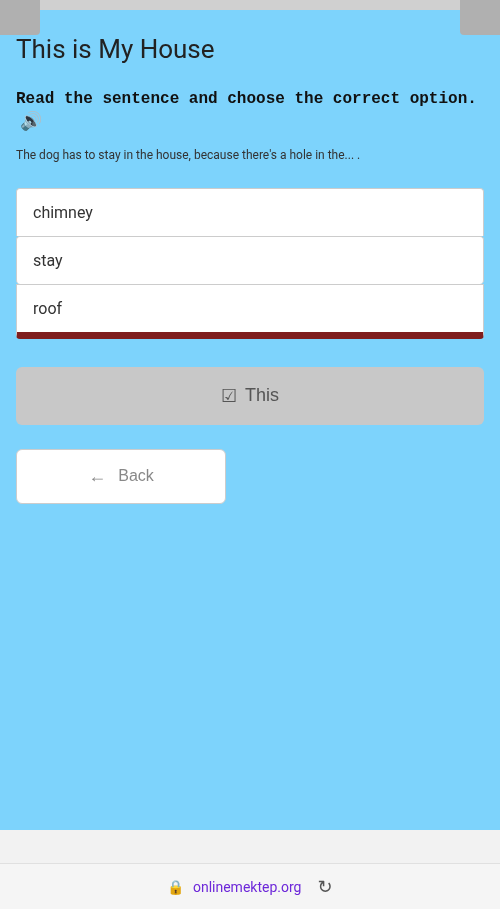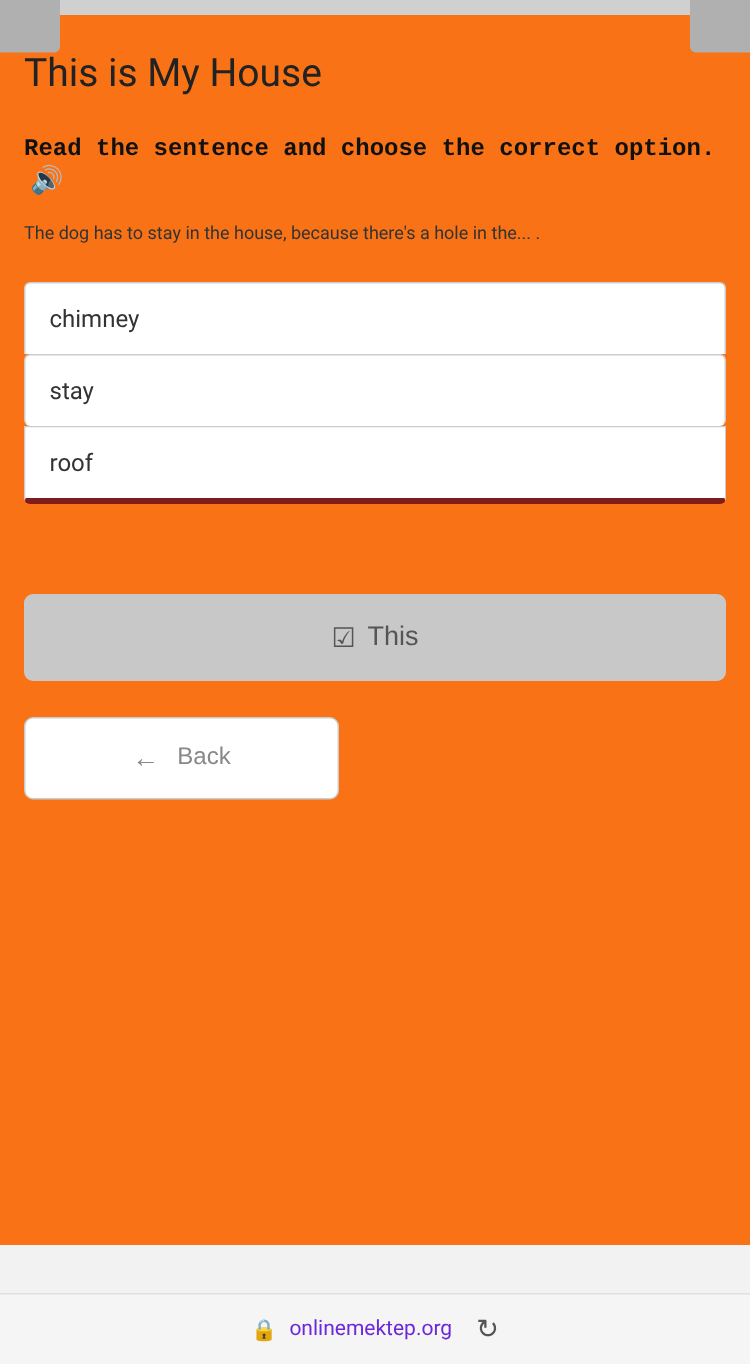--- a/index.html
+++ b/index.html
@@ -38,21 +38,21 @@
       position: absolute;
       top: 0;
       right: 0;
       width: 40px;
       height: 35px;
       background: #b0b0b0;
       border-radius: 0 0 0 4px;
     }
 
     .content-area {
-      background: #f97316;
+      background: #7dd3fc;
       padding: 16px 16px 24px 16px;
       min-height: 820px;
     }
 
     .page-title {
       font-size: 26px;
       font-weight: 400;
       color: #222;
       margin-bottom: 24px;
       margin-top: 8px;
@@ -76,42 +76,42 @@
 
     .sentence {
       font-size: 12px;
       color: #333;
       margin-bottom: 24px;
       line-height: 1.5;
     }
 
     .options-list {
       list-style: none;
-      margin-bottom: 60px;
+      margin-bottom: 28px;
     }
 
     .option-item {
       border: 1px solid #cccccc;
       border-radius: 4px;
       padding: 14px 16px;
       margin-bottom: 0;
       font-size: 16px;
       color: #333;
       background: #fff;
       cursor: pointer;
       border-bottom: none;
     }
 
     .option-item:first-child {
       border-radius: 4px 4px 0 0;
     }
 
     .option-item:last-child {
       border-radius: 0 0 4px 4px;
-      border-bottom: 4px solid #7f1d1d;
+      border-bottom: 7px solid #7f1d1d;
     }
 
     .option-item:only-child {
       border-radius: 4px;
       border-bottom: 1px solid #cccccc;
     }
 
     .check-btn {
       display: flex;
       align-items: center;

